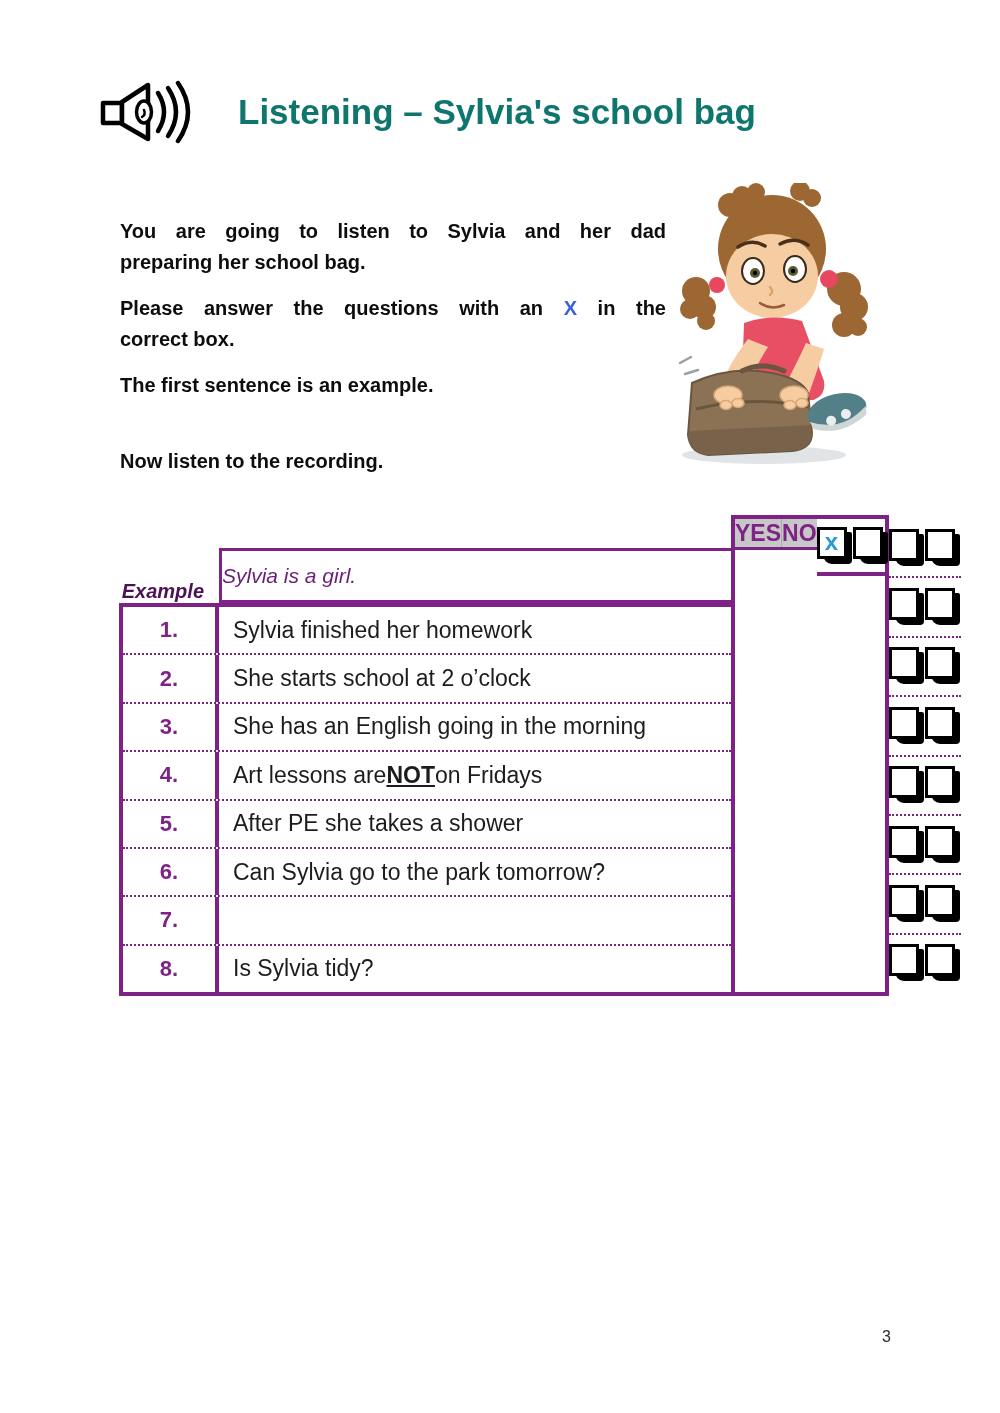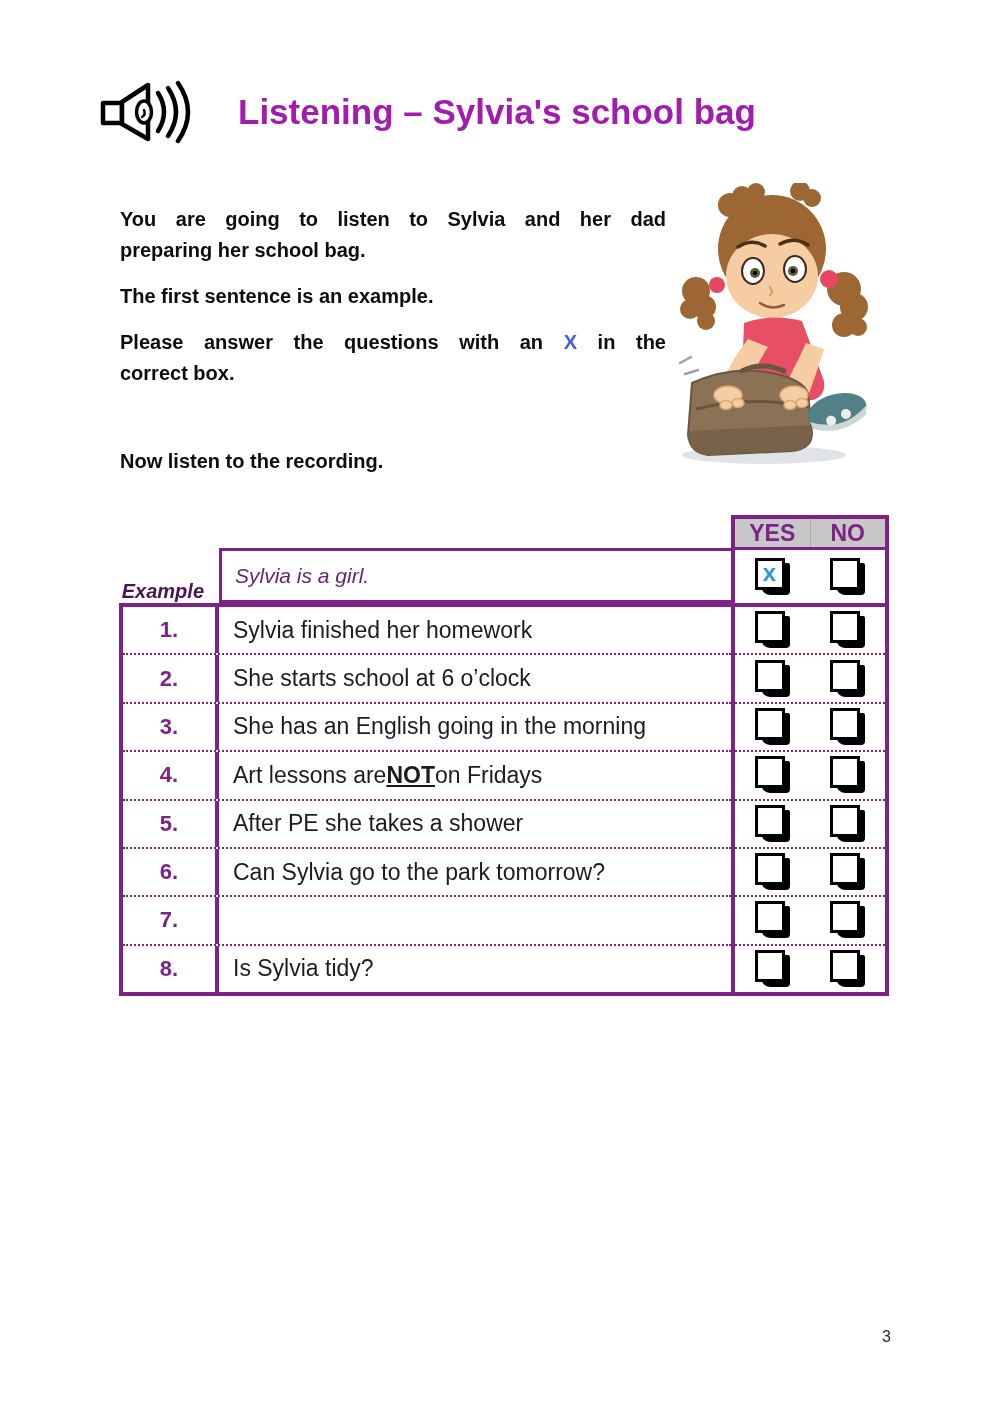--- a/index.html
+++ b/index.html
@@ -1,52 +1,52 @@
 <!DOCTYPE html>
 <html><head>
 <meta charset="utf-8">
 <style>
   html,body{margin:0;padding:0;background:#fff;}
   .page{position:relative;width:1000px;height:1413px;background:#ffffff;overflow:hidden;
         font-family:"Liberation Sans",sans-serif;color:#111;}
 
   
   .speaker{position:absolute;left:98px;top:79px;width:102px;height:66px;}
-  .title{position:absolute;left:238px;top:92px;font-size:35px;font-weight:bold;color:#a21caf;letter-spacing:0px;}
+  .title{position:absolute;left:238px;top:92px;font-size:35px;font-weight:bold;color:#0f766e;letter-spacing:0px;}
 
   
   .intro{position:absolute;left:120px;top:204px;width:546px;font-size:20px;line-height:31px;
          font-weight:bold;color:#0d0d0d;}
-  .intro .para{margin:0 0 15px 0;}
+  .intro .para{margin:12px 0 15px 0;}
   .jline{text-align:justify;text-align-last:justify;}
   .blue-x{color:#3b5fdf;}
   .now-listen{position:absolute;left:120px;top:450px;font-size:20px;font-weight:bold;color:#0d0d0d;}
 
   
   .girl{position:absolute;left:672px;top:183px;width:200px;height:283px;}
 
   
   .ex-label{position:absolute;left:119px;top:564px;width:92px;height:55px;display:flex;
             align-items:center;justify-content:flex-end;padding-right:7px;box-sizing:border-box;
             font-style:italic;font-weight:bold;font-size:20px;color:#4c1256;}
   .ex-cell{position:absolute;left:219px;top:548px;width:512px;height:55px;box-sizing:border-box;
            border:3px solid #7e2287;border-right:none;display:flex;align-items:center;
-           padding-left:13px;font-style:italic;font-size:21px;color:#6a1f77;background:#fff;}
+           font-style:italic;font-size:21px;color:#6a1f77;background:#fff;}
 
   .main-table{position:absolute;left:119px;top:603px;width:612px;height:393px;box-sizing:border-box;
               border:4px solid #7e2287;border-right:none;display:flex;flex-direction:column;background:#fff;}
   .q-row{flex:1;display:flex;align-items:stretch;}
   .q-row.dot{border-top:2px dotted #7e2287;}
   .num-cell{width:96px;border-right:4px solid #7e2287;display:flex;align-items:center;justify-content:center;
             font-weight:bold;font-size:22px;color:#7e2287;box-sizing:border-box;}
   .q-cell{flex:1;display:flex;align-items:center;padding-left:14px;font-size:23px;color:#1c1c1c;}
   .q-cell .strong{font-weight:bold;text-decoration:underline;}
 
   .yesno-col{position:absolute;left:731px;top:515px;width:158px;height:481px;box-sizing:border-box;
-             border:4px solid #7e2287;background:#fff;display:flex;flex-direction:column;}
+             border:4px solid #7e2287;background:#fff;display:flex;flex-direction:row;}
   .yn-header{height:31px;box-sizing:border-box;border-bottom:3px solid #7e2287;background:#c7c7c7;display:flex;}
   .yn-hcell{flex:1;display:flex;align-items:center;justify-content:center;font-weight:bold;
             font-size:23px;color:#7e2287;}
   .yn-hcell.first{border-right:1px solid #adadad;}
   .yn-example{height:57px;box-sizing:border-box;border-bottom:4px solid #7e2287;display:flex;}
   .yn-rows{flex:1;display:flex;flex-direction:column;}
   .cb-row{flex:1;display:flex;}
   .cb-row.dot{border-top:2px dotted #7e2287;}
   .cb-cell{flex:1;display:flex;align-items:center;justify-content:center;}
 
@@ -78,25 +78,25 @@
   </svg>
 
   <div class="title">Listening – Sylvia's school bag</div>
 
   <div class="intro">
     <div class="para">
       <div class="jline"><span>You are going to listen to Sylvia and her dad</span></div>
       <div><span>preparing her school bag.</span></div>
     </div>
     <div class="para">
-      <div><span>The first sentence is an example.</span></div>
-    </div>
-    <div class="para">
       <div class="jline"><span>Please answer the questions with an</span> <span class="blue-x">X</span> <span>in the</span></div>
       <div><span>correct box.</span></div>
+    </div>
+    <div class="para">
+      <div><span>The first sentence is an example.</span></div>
     </div>
   </div>
 
   <div class="now-listen">Now listen to the recording.</div>
 
   <svg class="girl" viewBox="0 0 200 283">
     <ellipse cx="92" cy="272" rx="82" ry="9" fill="#e0e4e7"></ellipse>
 
     <g fill="#9c6733">
       <circle cx="24" cy="108" r="14"></circle>
@@ -168,21 +168,21 @@
   <div class="main-table" id="q-rows">
       <div class="q-row">
         <div class="num-cell">1.</div>
         <div class="q-cell">
           <span>Sylvia finished her homework</span>
         </div>
       </div>
       <div class="q-row dot">
         <div class="num-cell">2.</div>
         <div class="q-cell">
-          <span>She starts school at 6 o’clock</span>
+          <span>She starts school at 2 o’clock</span>
         </div>
       </div>
       <div class="q-row dot">
         <div class="num-cell">3.</div>
         <div class="q-cell">
           <span>She has an English going in the morning</span>
         </div>
       </div>
       <div class="q-row dot">
         <div class="num-cell">4.</div>

